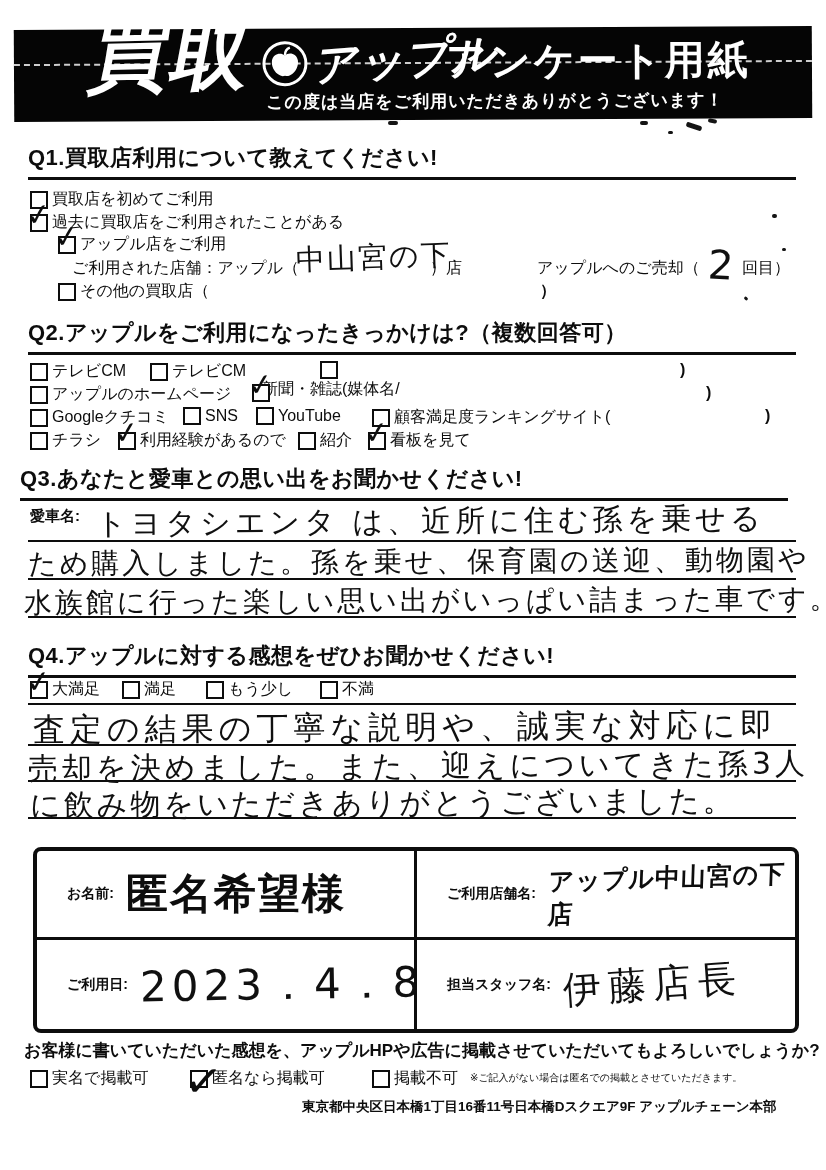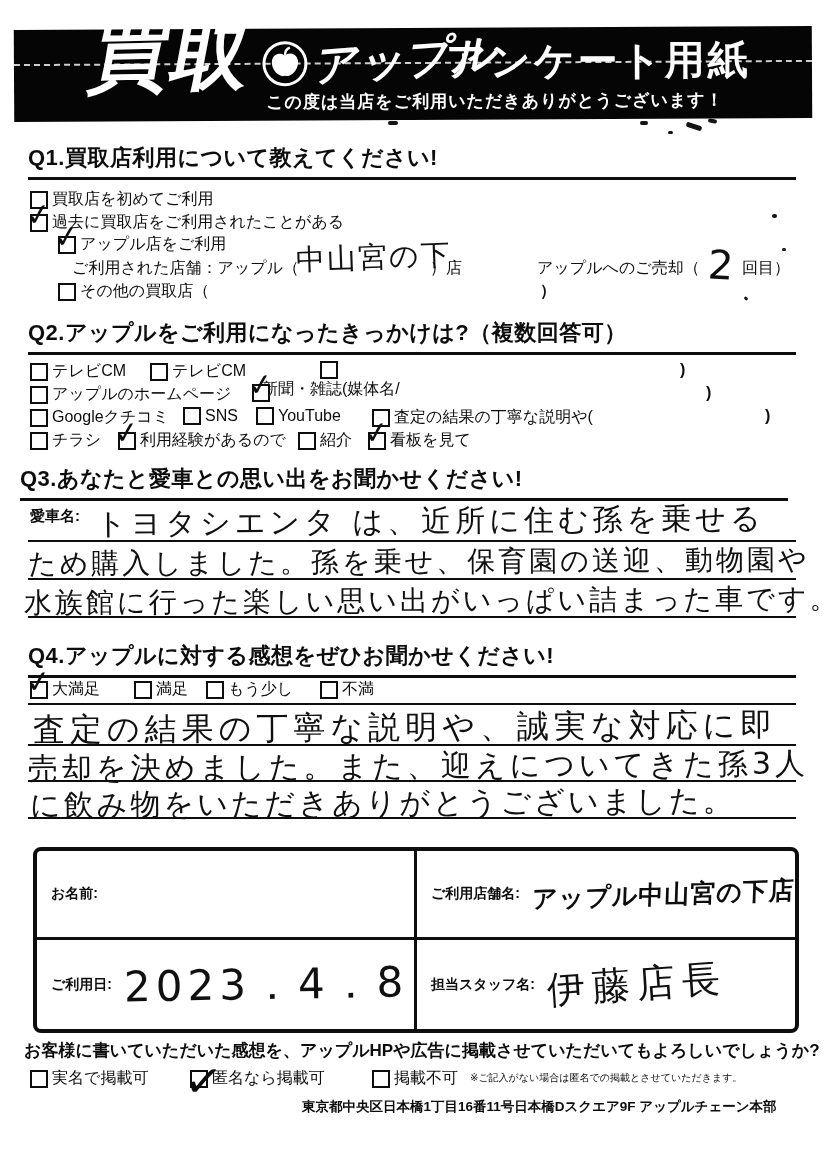--- a/index.html
+++ b/index.html
@@ -28,21 +28,21 @@
   .paren{font-size:16px;font-weight:700;}
   
   .hw{font-family:"DejaVu Sans",sans-serif;font-weight:400;white-space:nowrap;color:#101010;}
   .rule{border-top:2px solid #0d0d0d;height:0;}
   
   .tbl{left:33px;top:847px;width:758px;height:178px;border:4px solid #0d0d0d;border-radius:8px;
        display:grid;grid-template-columns:380px 1fr;grid-template-rows:89px 1fr;background:#fff;}
   .cellA{border-right:3px solid #0d0d0d;border-bottom:3px solid #0d0d0d;}
   .cellB{border-bottom:3px solid #0d0d0d;}
   .cellC{border-right:3px solid #0d0d0d;text-align:right;}
-  .cell{display:flex;align-items:center;padding-left:14px;gap:12px;overflow:hidden;}
+  .cell{display:flex;align-items:center;padding-left:30px;gap:12px;overflow:hidden;}
   .tlabel{font-size:14px;font-weight:800;flex:none;}
   .nameval{font-size:42px;font-weight:900;letter-spacing:2px;}
   .storeval{font-size:25px;font-weight:900;transform:rotate(-2deg) skewX(-4deg);letter-spacing:1px;}
   .dateval{font-size:42px;letter-spacing:5px;transform:rotate(-1deg);}
   .staffval{font-size:38px;letter-spacing:7px;transform:rotate(-4deg);}
   
   .fq{font-size:17px;font-weight:700;white-space:nowrap;}
   .note{font-size:10px;font-weight:400;}
   .addr{font-size:13.5px;font-weight:800;white-space:nowrap;}
   .speck{background:#141414;border-radius:2px;}
@@ -134,21 +134,21 @@
   <div class="opt abs" style="left:183px;top:407px;">
     <span class="cb"></span>
     <span class="lbl">SNS</span>
   </div>
   <div class="opt abs" style="left:256px;top:407px;">
     <span class="cb"></span>
     <span class="lbl">YouTube</span>
   </div>
   <div class="opt abs" style="left:372px;top:407px;">
     <span class="cb"></span>
-    <span class="lbl">査定の結果の丁寧な説明や(</span>
+    <span class="lbl">顧客満足度ランキングサイト(</span>
   </div>
   <span class="paren abs" style="left:765px;top:407px;">)</span>
 
   <div class="opt abs" style="left:30px;top:430px;">
     <span class="cb"></span>
     <span class="lbl">チラシ</span>
   </div>
   <div class="opt abs" style="left:118px;top:430px;">
     <span class="cb">
         <span class="check">✓</span>
@@ -179,21 +179,21 @@
   <span class="hw abs" style="left:24px;top:582px;font-size:28px;letter-spacing:3px;transform:rotate(-0.3deg);">水族館に行った楽しい思い出がいっぱい詰まった車です。</span>
 
   <div class="h2 abs" style="left:28px;top:641px;width:768px;">Q4.アップルに対する感想をぜひお聞かせください!</div>
 
   <div class="opt abs" style="left:30px;top:679px;">
     <span class="cb">
         <span class="check">✓</span>
       </span>
     <span class="lbl">大満足</span>
   </div>
-  <div class="opt abs" style="left:134px;top:679px;">
+  <div class="opt abs" style="left:122px;top:679px;">
     <span class="cb"></span>
     <span class="lbl">満足</span>
   </div>
   <div class="opt abs" style="left:206px;top:679px;">
     <span class="cb"></span>
     <span class="lbl">もう少し</span>
   </div>
   <div class="opt abs" style="left:320px;top:679px;">
     <span class="cb"></span>
     <span class="lbl">不満</span>
@@ -204,20 +204,21 @@
   <div class="rule abs" style="left:28px;top:780px;width:768px;"></div>
   <div class="rule abs" style="left:28px;top:817px;width:768px;"></div>
 
   <span class="hw abs" style="left:33px;top:706px;font-size:32px;letter-spacing:5px;transform:rotate(-0.4deg);">査定の結果の丁寧な説明や、誠実な対応に即</span>
   <span class="hw abs" style="left:28px;top:746px;font-size:30px;letter-spacing:4px;transform:rotate(-0.4deg);">売却を決めました。また、迎えについてきた孫3人</span>
   <span class="hw abs" style="left:30px;top:783px;font-size:30px;letter-spacing:3px;transform:rotate(-0.4deg);">に飲み物をいただきありがとうございました。</span>
 
   <div class="tbl abs">
     <div class="cell cellA">
       <span class="tlabel">お名前:</span>
+      <span class="nameval">匿名希望様</span>
     </div>
     <div class="cell cellB">
       <span class="tlabel">ご利用店舗名:</span>
       <span class="storeval">アップル中山宮の下店</span>
     </div>
     <div class="cell cellC">
       <span class="tlabel">ご利用日:</span>
       <span class="hw dateval">2023．4．8</span>
     </div>
     <div class="cell">

